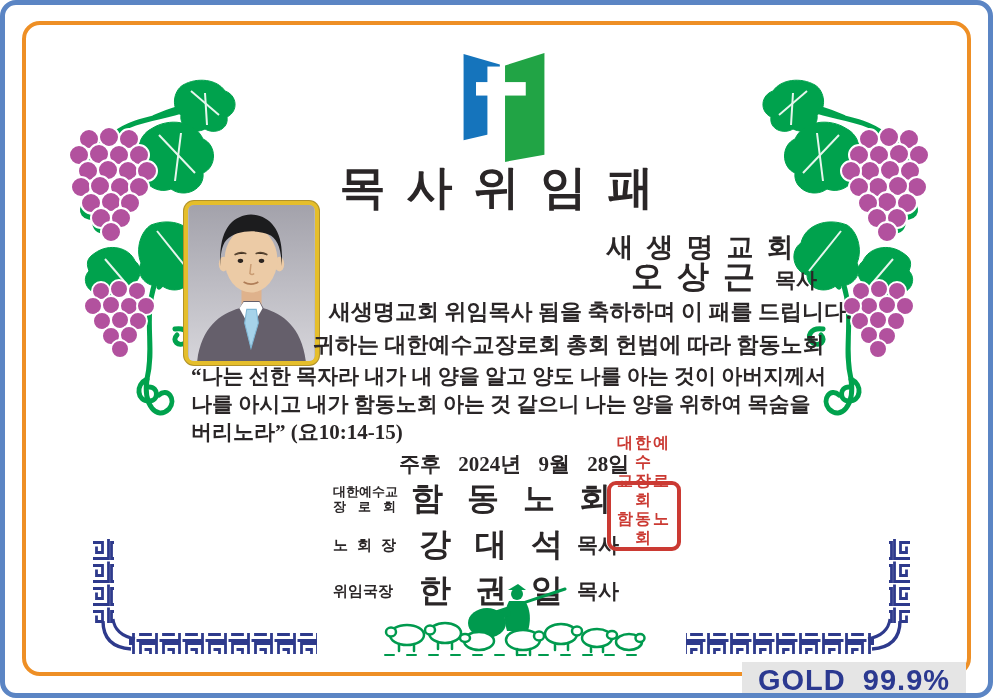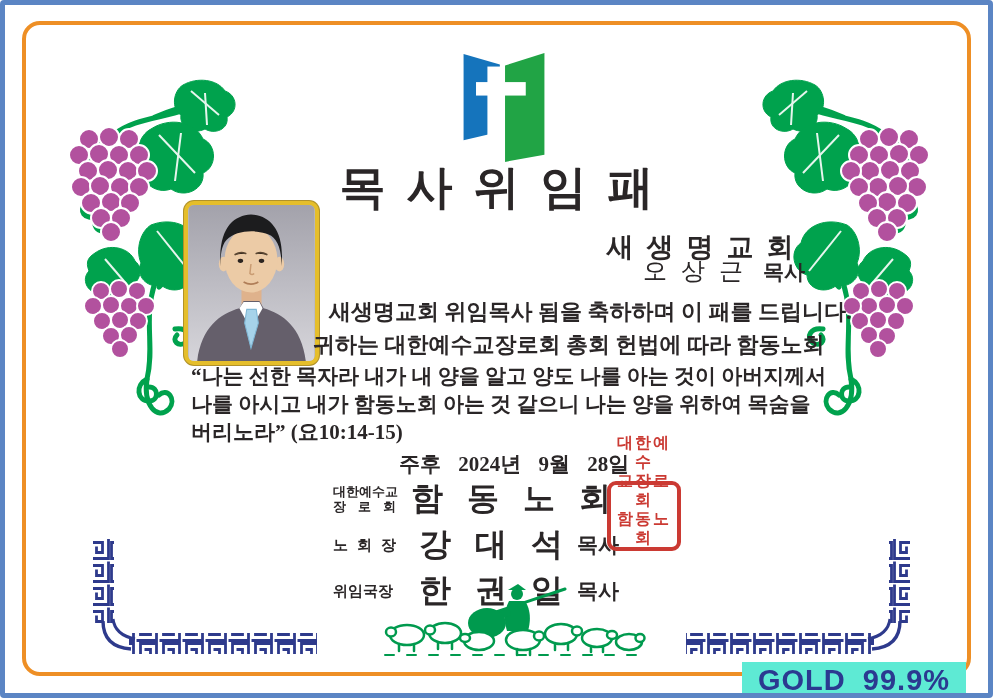--- a/index.html
+++ b/index.html
@@ -1,18 +1,18 @@
 <!DOCTYPE html>
 <html><head>
 <meta charset="utf-8">
 <style>
   html,body{margin:0;padding:0;background:#ffffff;}
   body{width:993px;height:698px;font-family:"Liberation Serif","DejaVu Serif",serif;}
   .plaque{position:relative;width:993px;height:698px;background:#fff;box-sizing:border-box;
-          border:5px solid #5b85c4;border-radius:4px;overflow:hidden;}
+          border:5px solid #5b85c4;border-radius:16px;overflow:hidden;}
   .frame{position:absolute;left:17px;top:16px;right:17px;bottom:17px;
          border:4px solid #ee8f25;border-radius:18px;pointer-events:none;}
   
   .logo{position:absolute;left:456px;top:46px;width:86px;height:114px;}
   
   .grapes{position:absolute;top:72px;width:186px;height:362px;}
   .grapes.left{left:50px;}
   .grapes.right{left:752px;transform:scaleX(-1);}
   
   .title{position:absolute;left:0;right:0;top:152px;margin:0;text-align:center;
@@ -20,21 +20,21 @@
   
   .photo{position:absolute;left:179px;top:196px;width:127px;height:156px;
          border:4px solid #e5be2b;border-radius:10px;box-shadow:0 0 0 1px #b1922a;
          overflow:hidden;background:#b9b8c0;}
   .photo svg{display:block;width:100%;height:100%;}
   
   .church-line{position:absolute;left:540px;top:224px;width:310px;text-align:center;
                font-size:27px;font-weight:bold;color:#2a2627;letter-spacing:13px;text-indent:13px;}
   .name-line{position:absolute;left:540px;top:250px;width:310px;text-align:center;
              color:#2a2627;white-space:nowrap;}
-  .name-line .big{font-size:24px;font-weight:normal;letter-spacing:14px;margin-left:48px;}
+  .name-line .big{font-size:32px;font-weight:bold;letter-spacing:14px;margin-left:48px;}
   .name-line .suffix{font-size:21px;font-weight:bold;margin-left:2px;}
   
   .bodytext{position:absolute;left:308px;top:290px;width:556px;margin:0;
             font-size:22px;font-weight:bold;color:#2a2627;line-height:33px;text-indent:16px;}
   .bodytext span{display:block;text-indent:0;}
   .bodytext span:first-child{text-indent:16px;}
   
   .verse{position:absolute;left:186px;top:357px;width:686px;margin:0;
          font-size:21px;font-weight:bold;color:#2a2627;line-height:28px;}
   .verse span{display:block;}
@@ -60,21 +60,21 @@
         font-size:16px;line-height:19px;letter-spacing:2px;text-align:center;
         display:flex;flex-direction:column;justify-content:flex-end;}
   
   .meander{position:absolute;top:532px;width:228px;height:118px;}
   .meander.left{left:84px;}
   .meander.right{left:681px;transform:scaleX(-1);}
   
   .shepherd{position:absolute;left:376px;top:578px;width:266px;height:76px;}
   
   .gold-label{position:absolute;left:737px;top:657px;height:36px;padding:0 16px;
-              background:#5eead4;display:flex;align-items:center;
+              background:#e5e5e5;display:flex;align-items:center;
               font-family:"Liberation Sans","DejaVu Sans",sans-serif;
               font-size:29px;font-weight:bold;color:#2b3990;letter-spacing:1px;
               word-spacing:8px;text-align:right;}
   .hidden-defs{position:absolute;width:0;height:0;overflow:hidden;}
 </style>
 </head>
 <body>
 
 <svg class="hidden-defs" aria-hidden="true">
   <defs>

